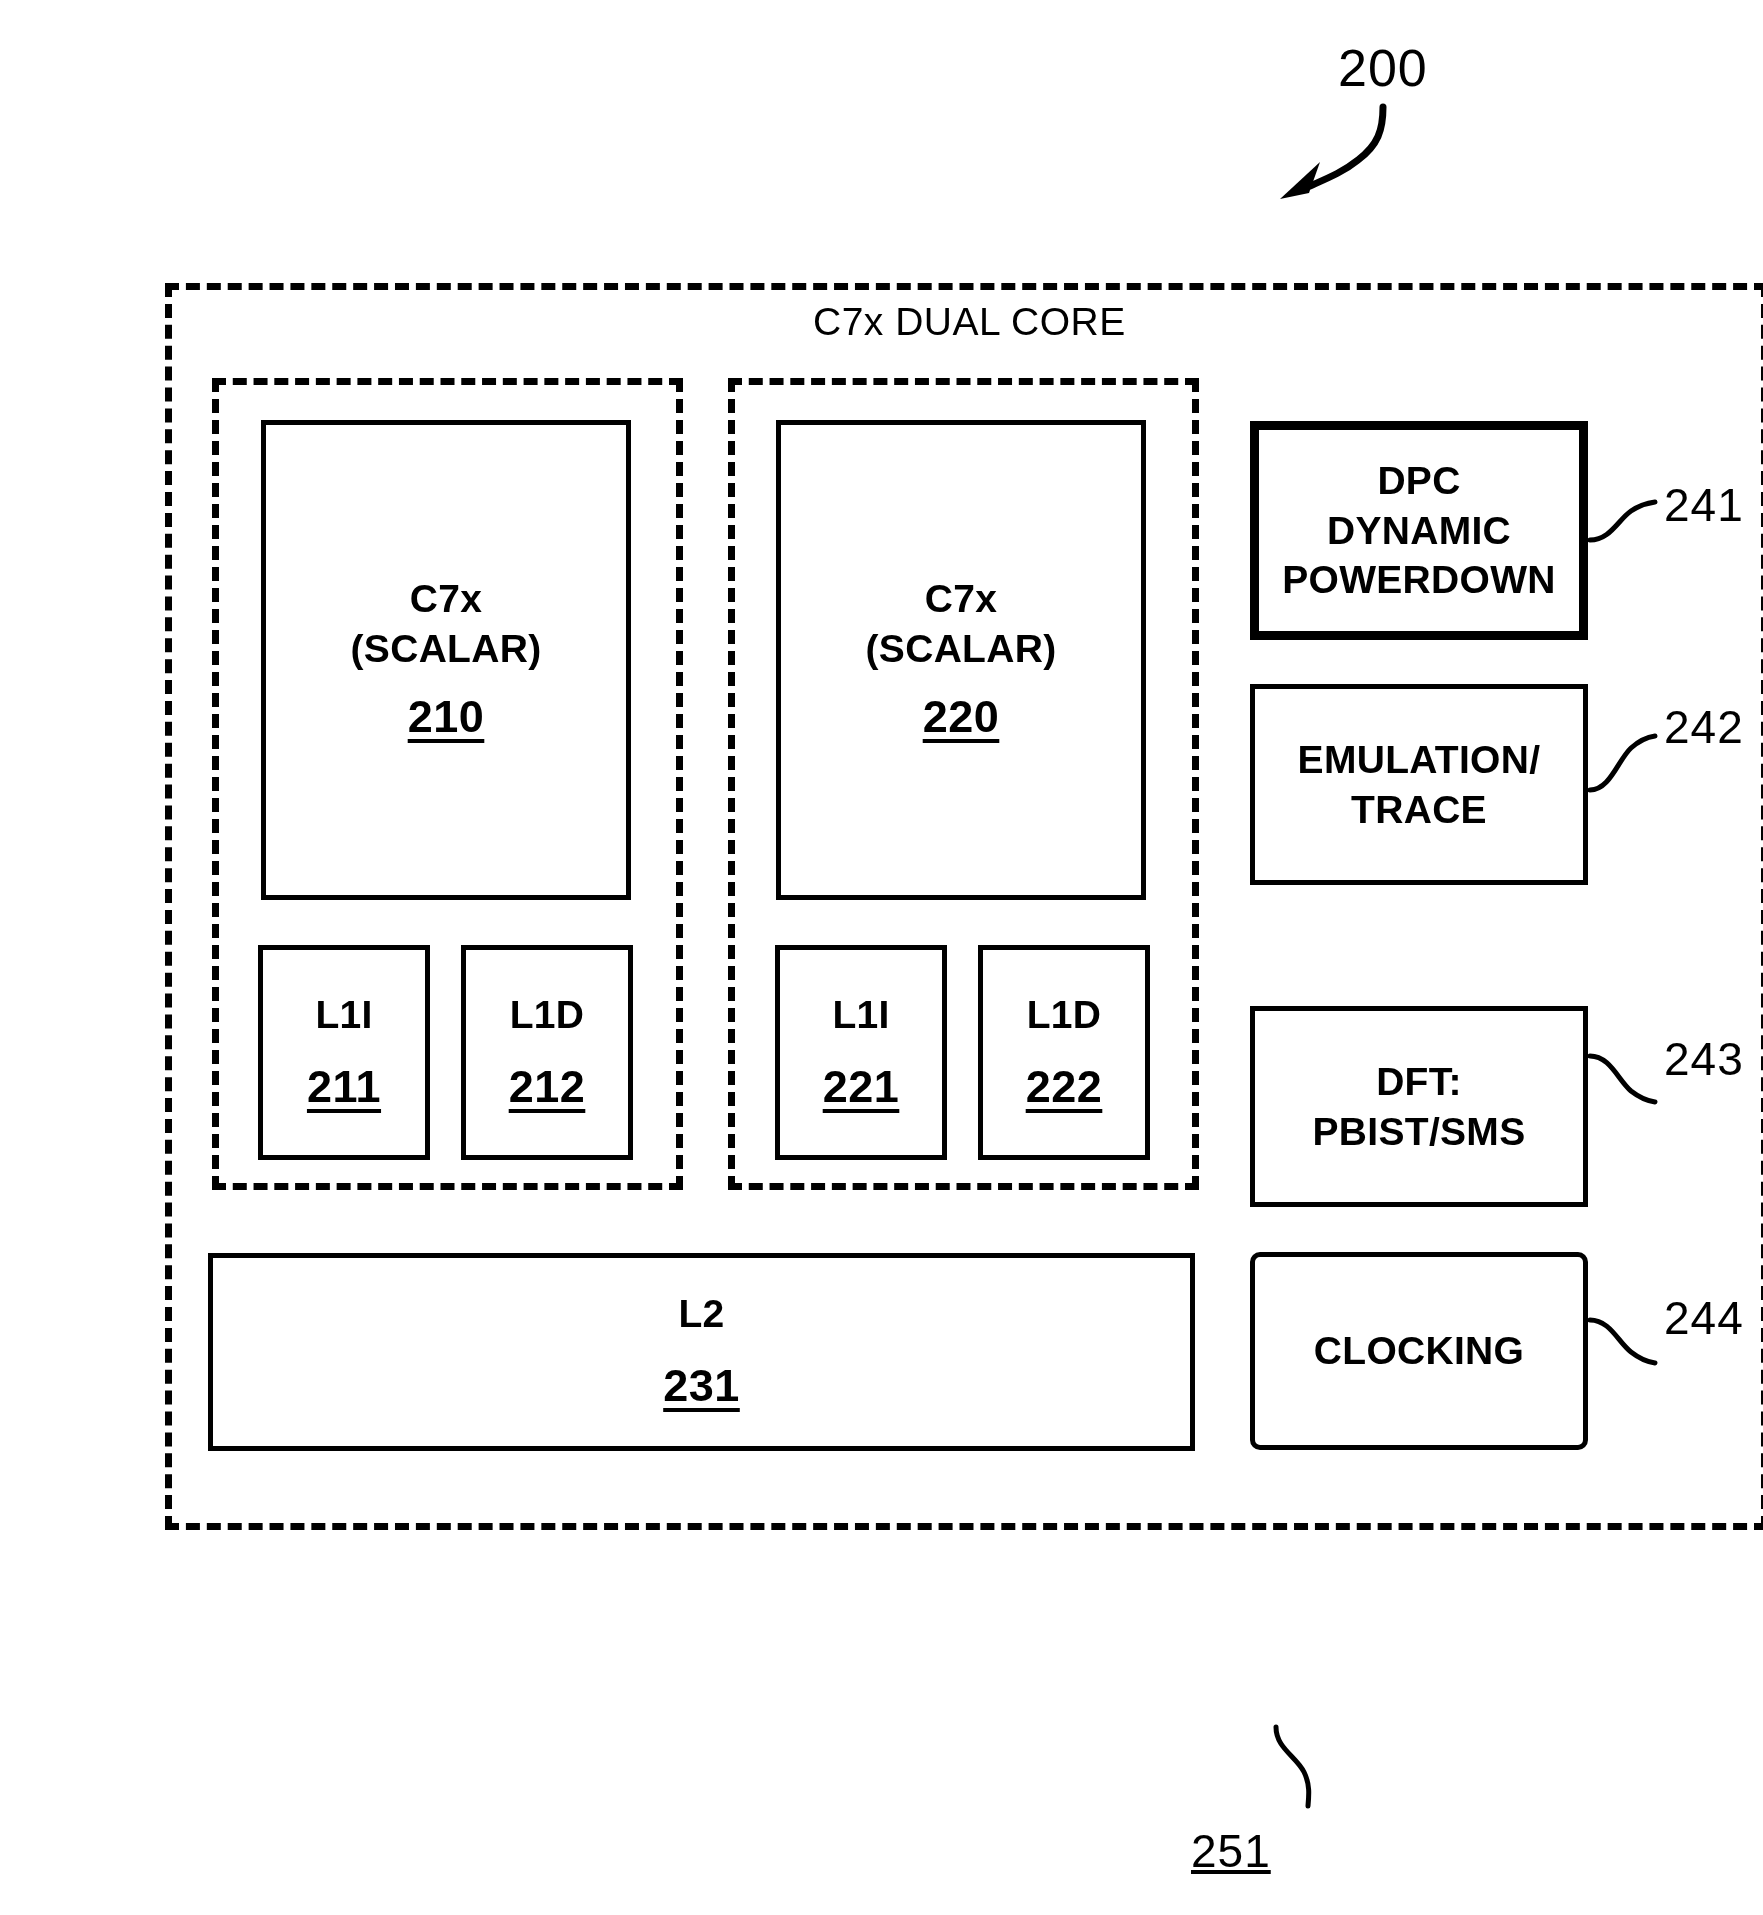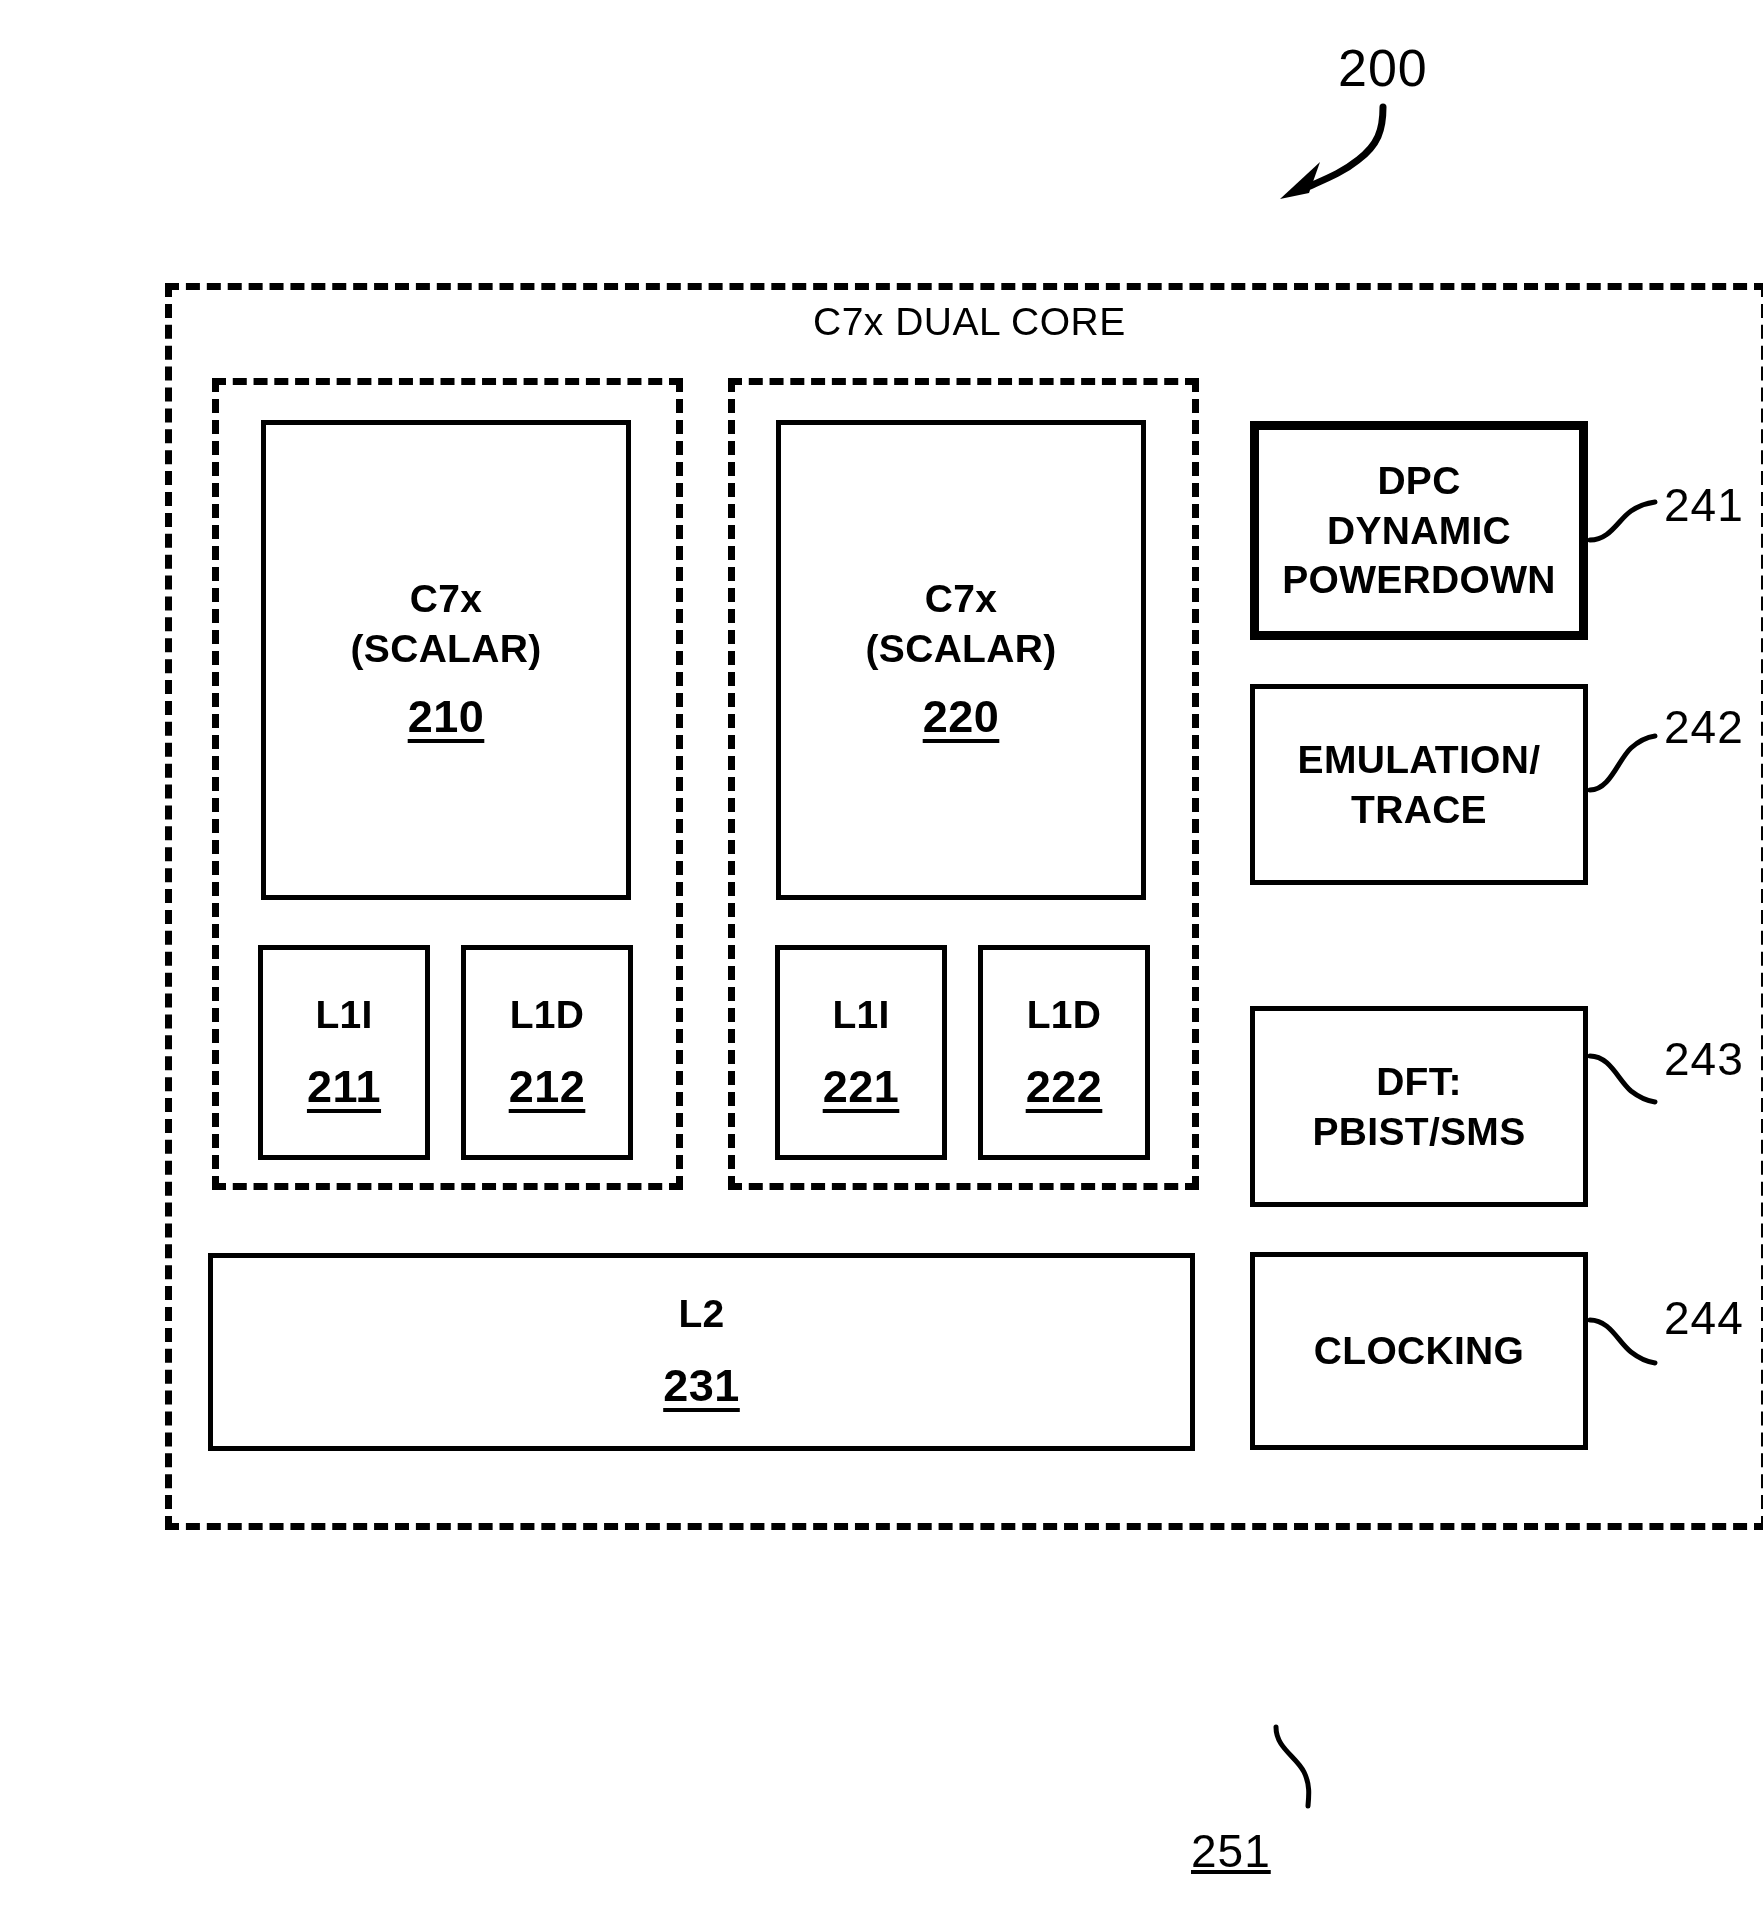--- a/index.html
+++ b/index.html
@@ -155,21 +155,21 @@
     <span class="blk-text">TRACE</span>
   </div>
   <div class="callout" style="left:1616px; top:700px;">242</div>
 
   <div class="block" style="left:1202px; top:1006px; width:338px; height:201px;">
     <span class="blk-text">DFT:</span>
     <span class="blk-text">PBIST/SMS</span>
   </div>
   <div class="callout" style="left:1616px; top:1032px;">243</div>
 
-  <div class="block" style="left:1202px; top:1252px; width:338px; height:198px;">
+  <div class="block" style="left:1202px; top:1252px; width:338px; height:198px;border-radius:10px;">
     <span class="blk-text">CLOCKING</span>
   </div>
   <div class="callout" style="left:1616px; top:1291px;">244</div>
 
   <div class="callout" style="left:1143px; top:1824px;text-decoration:underline;">251</div>
 
   <svg class="overlay" viewBox="0 0 1763 1915">
 
     <g>
       <path d="M 1335 107 C 1335 130, 1330 145, 1310 160 C 1295 172, 1280 178, 1262 186" fill="none" stroke="#000" stroke-width="7" stroke-linecap="round"></path>

